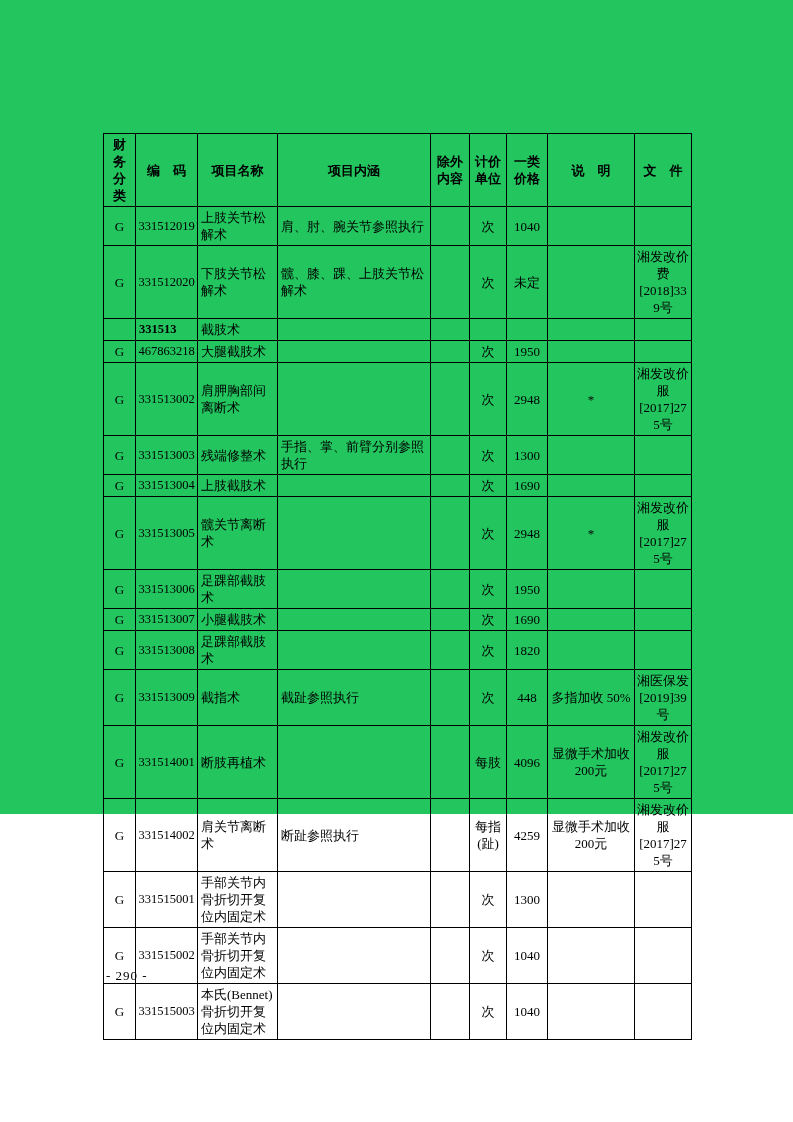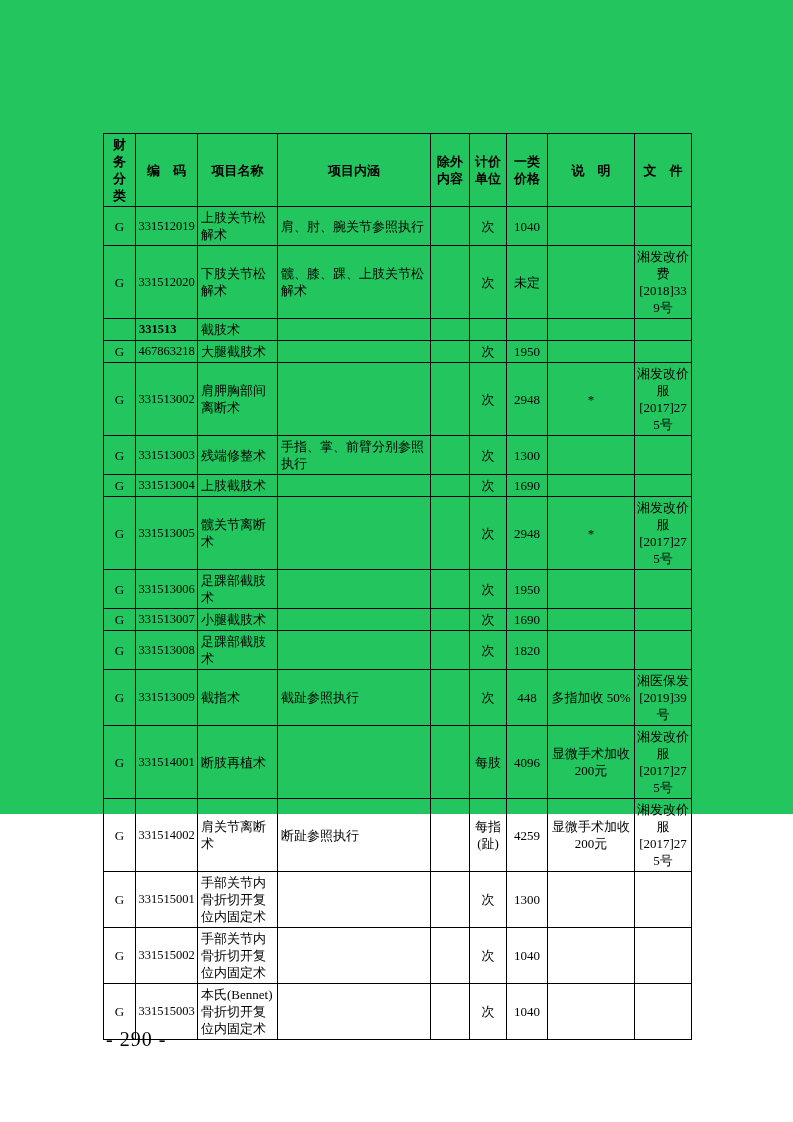--- a/index.html
+++ b/index.html
@@ -46,22 +46,22 @@
     font-size: 13px;
   }
   td.col-name, td.col-content { text-align: left; }
   td.col-code { font-size: 12.5px; white-space: nowrap; padding: 2px 1px; margin-left: 22px; }
   td.col-doc  { font-size: 13px; padding: 2px 2px; }
   td.col-code.group { text-align: left; font-weight: bold; padding-left: 3px; }
 
   .page-number {
     position: absolute;
     left: 106px;
-    top: 1028px;
-    font-size: 20px;
+    top: 968px;
+    font-size: 13px;
     letter-spacing: 1px;
   }
 </style>
 </head>
 <body>
 
 <div class="sheet">
 
   <div class="table-wrap">
     <table class="price-table">

